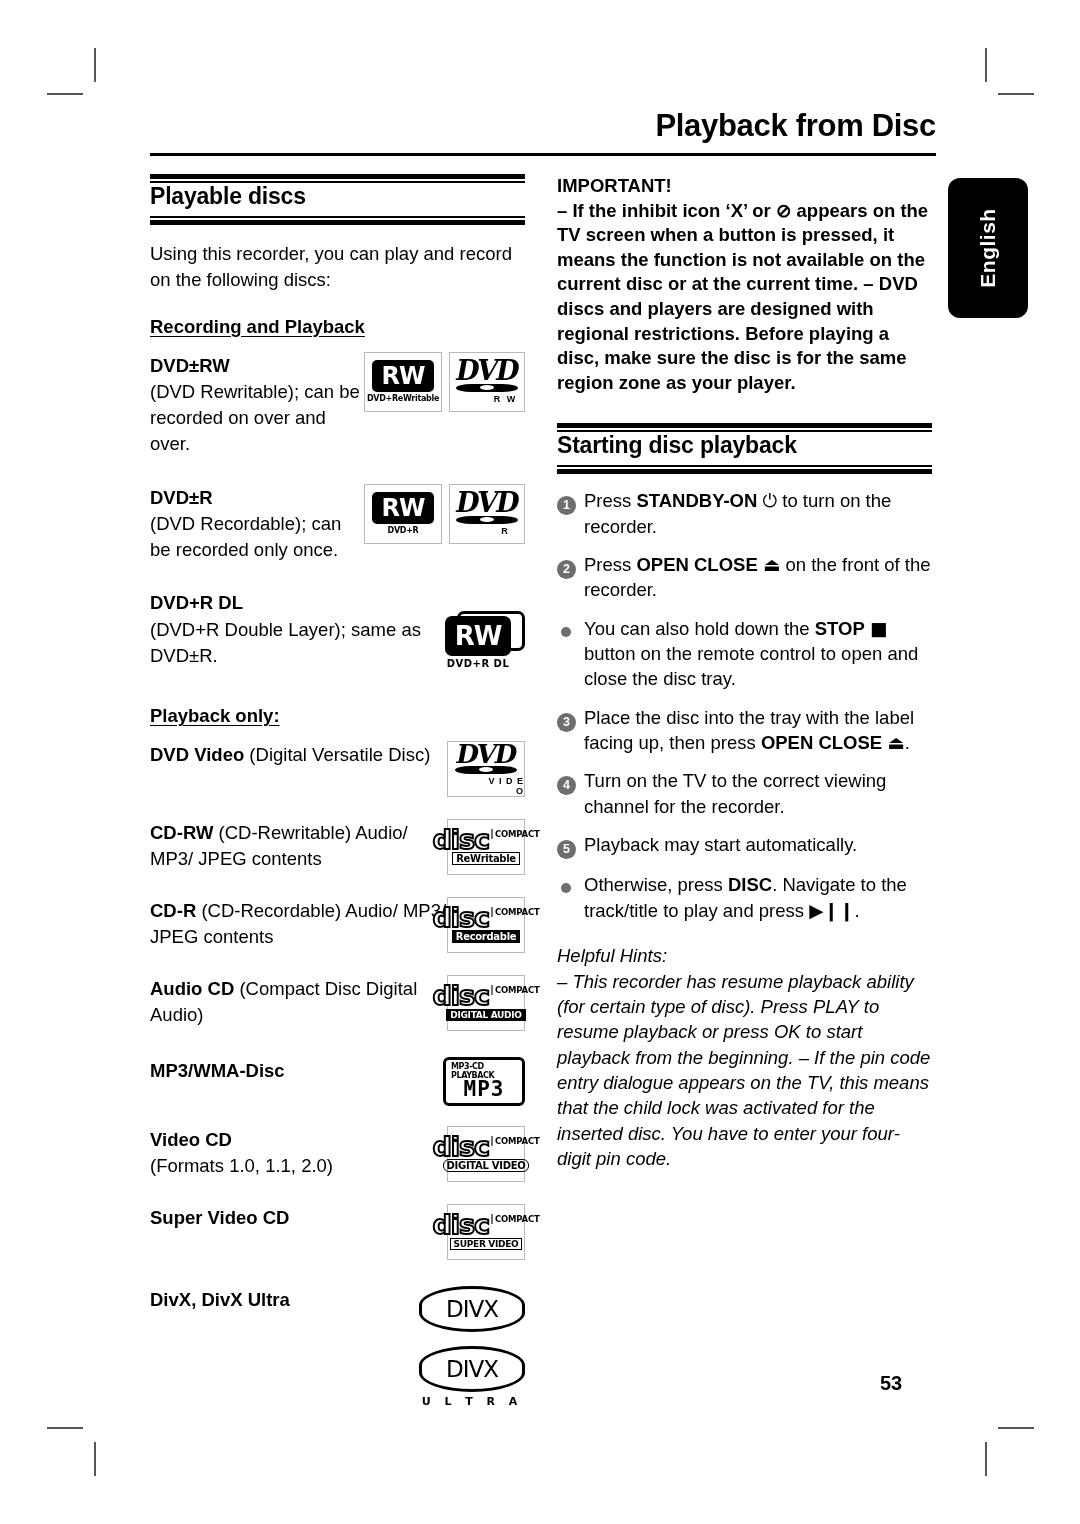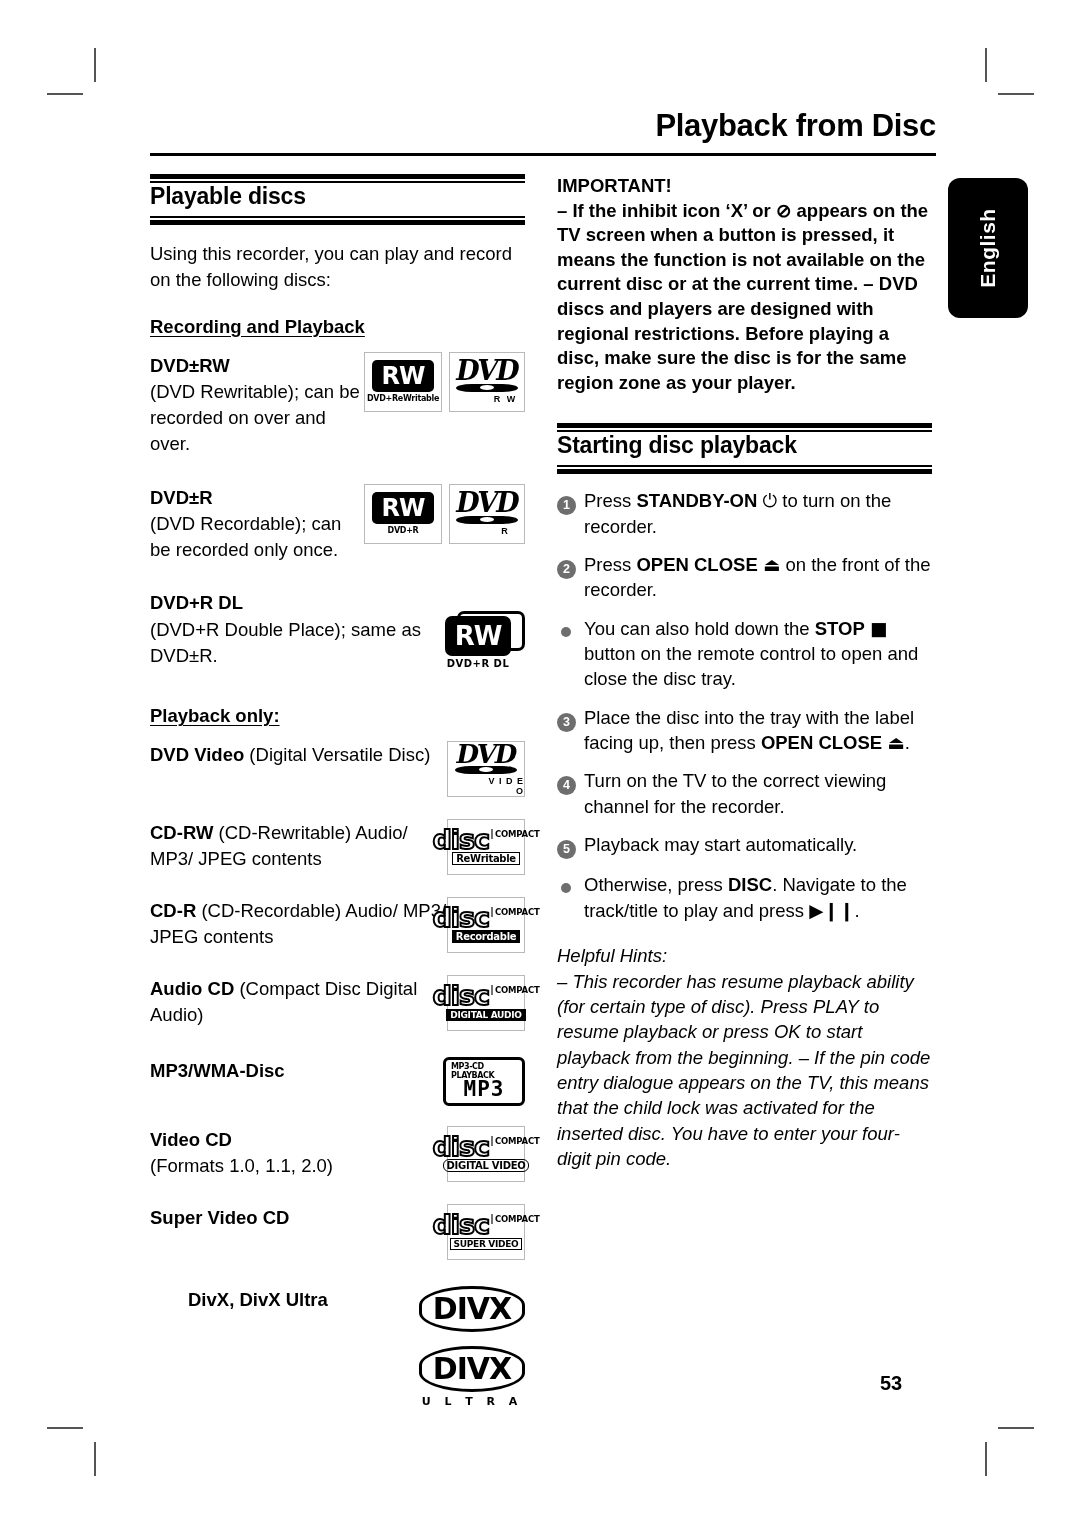--- a/index.html
+++ b/index.html
@@ -92,21 +92,21 @@
 
   .mp3logo{border:3px solid #000;border-radius:6px;padding:2px 5px 3px 5px;
            display:flex;flex-direction:column;align-items:center;background:#fff;}
   .mp3cap{font-size:8px;font-weight:bold;letter-spacing:-0.4px;
           font-family:"DejaVu Sans", sans-serif;}
   .mp3big{font-family:"DejaVu Sans Mono", monospace;font-weight:bold;font-size:21px;
           line-height:0.95;letter-spacing:1px;}
 
   .divxlogo{border:3px solid #000;border-radius:50%/42%;width:100px;height:40px;
             display:flex;align-items:center;justify-content:center;background:#fff;}
-  .divxtext{font-family:"DejaVu Sans", sans-serif;font-weight:bold;font-size:30px;
+  .divxtext{font-family:"DejaVu Sans", sans-serif;font-weight:normal;font-size:23px;
             letter-spacing:-1px;line-height:1;}
   .divxultra{font-size:11px;font-weight:bold;letter-spacing:5px;text-align:center;
              margin-top:3px;font-family:"DejaVu Sans", sans-serif;}
 
   
   .important{font-size:18.5px;font-weight:bold;line-height:1.33;}
   .important .ttl{display:block;}
 
   .steps{margin-top:14px;}
   .step{display:flex;margin-top:13px;font-size:18.5px;line-height:1.37;}
@@ -208,21 +208,21 @@
             <div class="dvdlogo" style="font-size:27px;">DVD</div>
             <div class="dvdbar" style="width:62px;"></div>
             <div class="dvdsub">R</div>
           </div>
         </div>
       </div>
 
       <div class="disc-row" style="margin-top:26px;align-items:flex-end;">
         <div class="disc-text">
           <b>DVD+R DL</b><br>
-          <span>(DVD+R Double Place); same as DVD±R.</span>
+          <span>(DVD+R Double Layer); same as DVD±R.</span>
         </div>
         <div class="disc-logos">
           <div style="width:80px;position:relative;">
             <div style="position:absolute;left:12px;top:0;width:62px;height:34px;border:3px solid #000;border-radius:7px;background:#fff;"></div>
             <div class="rwblk" style="position:relative;width:66px;height:40px;font-size:26px;border-radius:7px;margin-top:5px;">RW</div>
             <div class="rwcap" style="text-align:center;width:66px;font-size:10px;letter-spacing:0.5px;">DVD+R DL</div>
           </div>
         </div>
       </div>
 
@@ -332,21 +332,21 @@
               <div class="cd-top">
                 <div class="cd-disc">disc</div>
                 <div class="cd-compact">COMPACT</div>
               </div>
               <div class="cd-cap" style="font-size:9px;">SUPER VIDEO</div>
             </div>
           </div>
         </div>
       </div>
 
-      <div class="disc-row" style="margin-top:26px;margin-left:38px;">
+      <div class="disc-row" style="margin-top:26px;">
         <div class="disc-text">
           <b>DivX, DivX Ultra</b>
         </div>
         <div class="disc-logos" style="flex-direction:column;gap:14px;">
           <div class="divxlogo">
             <div class="divxtext">DIVX</div>
           </div>
           <div>
             <div class="divxlogo">
               <div class="divxtext">DIVX</div>

